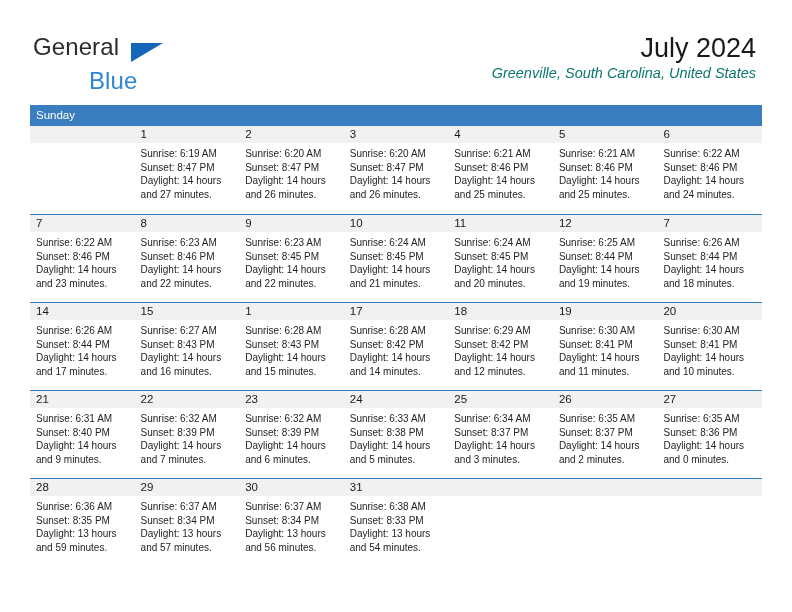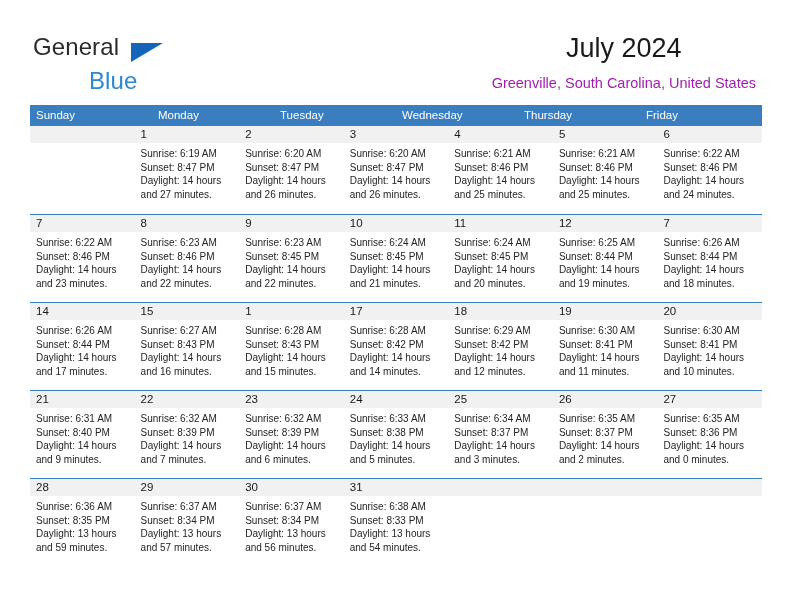--- a/index.html
+++ b/index.html
@@ -60,48 +60,50 @@
     top: 34px;
     font-size: 24px;
     color: #2e86d4;
     letter-spacing: 0.1px;
   }
 
   .title-block {
     position: absolute;
     right: 36px;
     top: 32px;
-    text-align: center;
+    text-align: right;
   }
   .cal-title {
     font-size: 27px;
     color: #1a1a1a;
     font-weight: normal;
     line-height: 32px;
     white-space: nowrap;
   }
   .cal-subtitle {
-    margin-top: 10px;
+    margin-top: 0;
     font-size: 14.5px;
-    color: #a21caf;
+    color: #0f766e;
     line-height: 18px;
     white-space: nowrap;
+    font-style: italic;
   }
 
   
   .calendar {
     position: absolute;
     left: 30px;
     top: 105px;
     width: 732px;
   }
   .dow-row {
     display: flex;
     background: #3a7ebf;
     height: 21px;
+    flex-direction: column;
   }
   .dow {
     flex: 1 1 0;
     color: #ffffff;
     font-size: 11.5px;
     line-height: 21px;
     padding-left: 6px;
     box-sizing: border-box;
     white-space: nowrap;
   }

